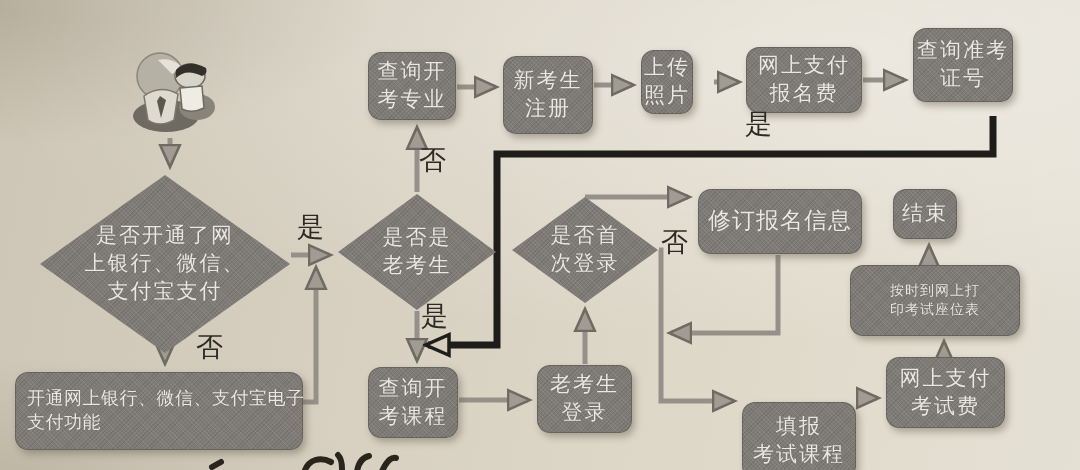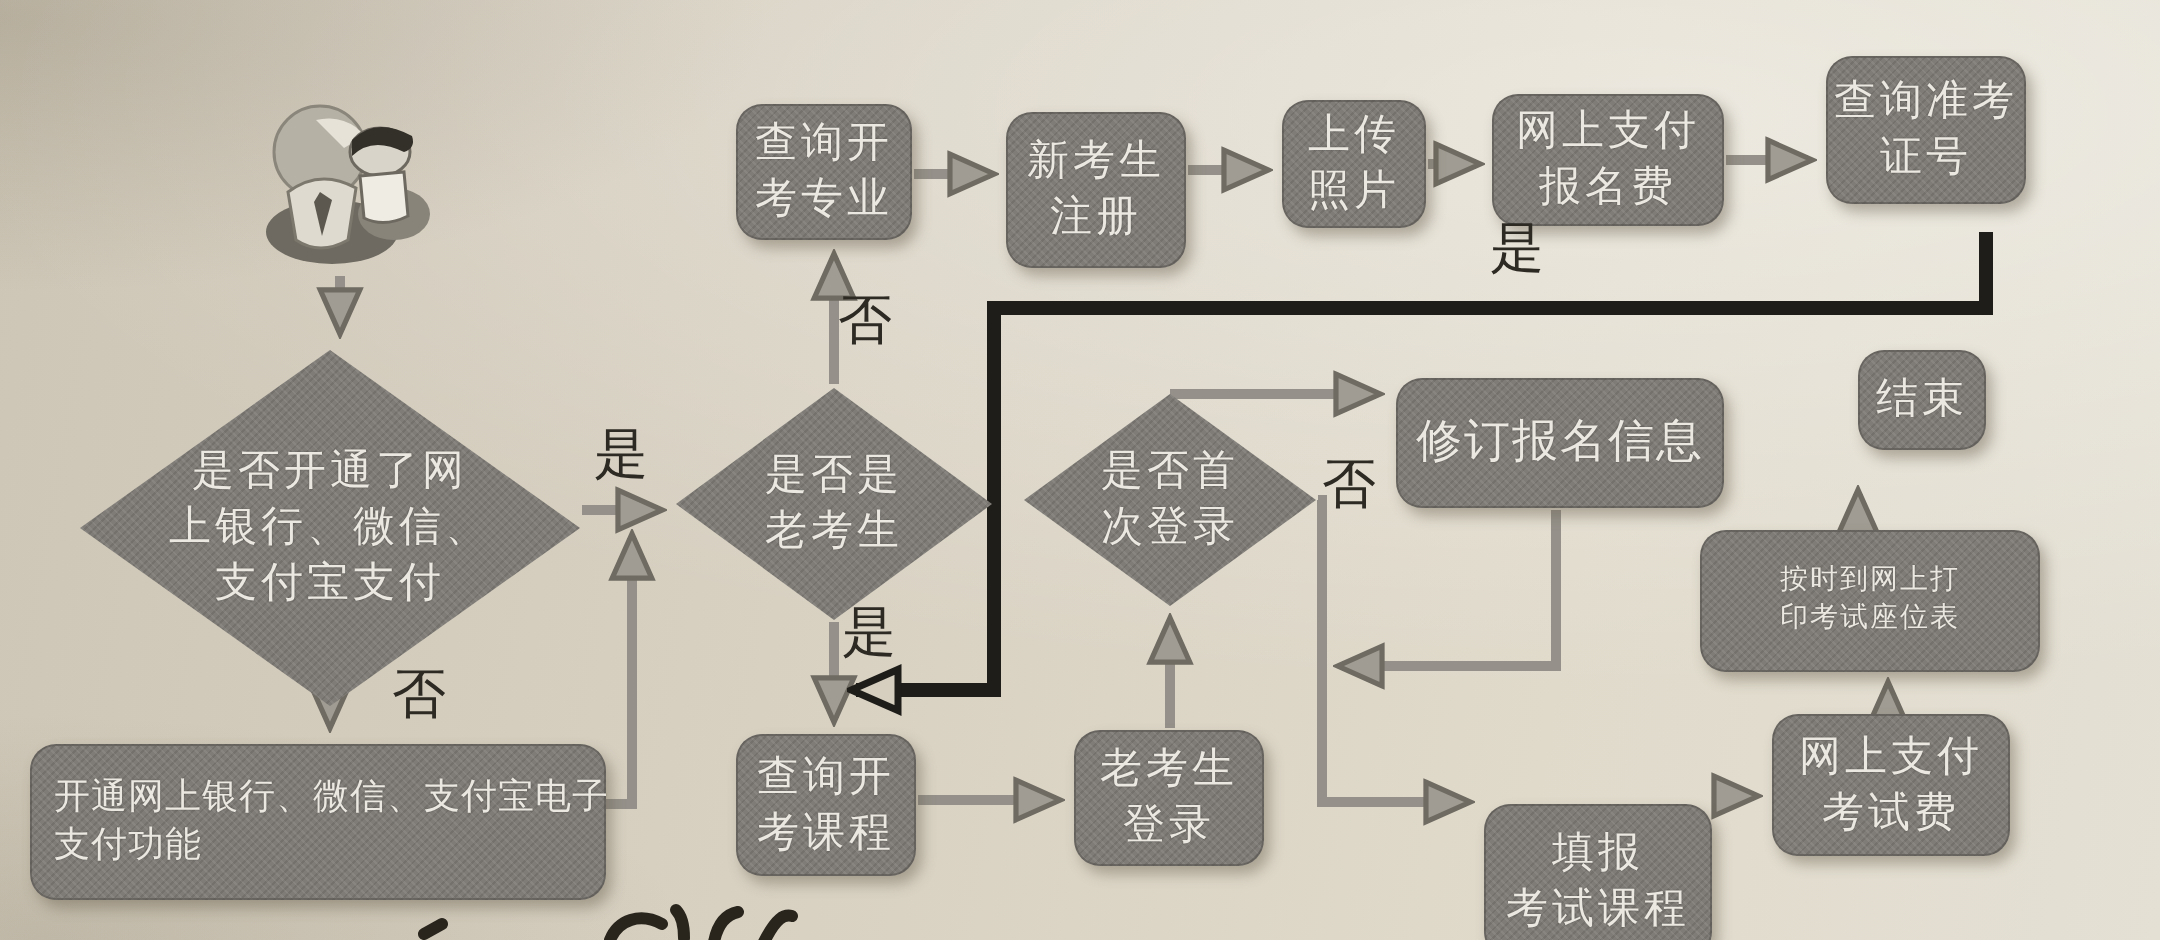--- a/index.html
+++ b/index.html
@@ -117,21 +117,21 @@
   <div class="node" style="left:368px;top:52px;width:88px;height:68px;">
     <span class="ln">查询开</span>
     <span class="ln">考专业</span>
   </div>
 
   <div class="node" style="left:503px;top:56px;width:90px;height:78px;">
     <span class="ln">新考生</span>
     <span class="ln">注册</span>
   </div>
 
-  <div class="node" style="left:641px;top:50px;width:72px;height:64px;">
+  <div class="node" style="left:641px;top:50px;width:52px;height:64px;">
     <span class="ln">上传</span>
     <span class="ln">照片</span>
   </div>
 
   <div class="node" style="left:746px;top:47px;width:116px;height:66px;">
     <span class="ln">网上支付</span>
     <span class="ln">报名费</span>
   </div>
 
   <div class="node" style="left:913px;top:28px;width:100px;height:74px;">
@@ -141,21 +141,21 @@
 
   <div class="node diamond" style="left:512px;top:197px;width:146px;height:106px;">
     <span class="ln">是否首</span>
     <span class="ln">次登录</span>
   </div>
 
   <div class="node small-ls" style="left:698px;top:189px;width:164px;height:65px;font-size:23px;">
     <span class="ln">修订报名信息</span>
   </div>
 
-  <div class="node" style="left:893px;top:175px;width:64px;height:50px;margin-left:36px;">
+  <div class="node" style="left:893px;top:189px;width:64px;height:50px;">
     <span class="ln">结束</span>
   </div>
 
   <div class="node small-ls" style="left:850px;top:265px;width:170px;height:71px;font-size:14px;">
     <span class="ln">按时到网上打</span>
     <span class="ln">印考试座位表</span>
   </div>
 
   <div class="node" style="left:368px;top:367px;width:90px;height:71px;">
     <span class="ln">查询开</span>

